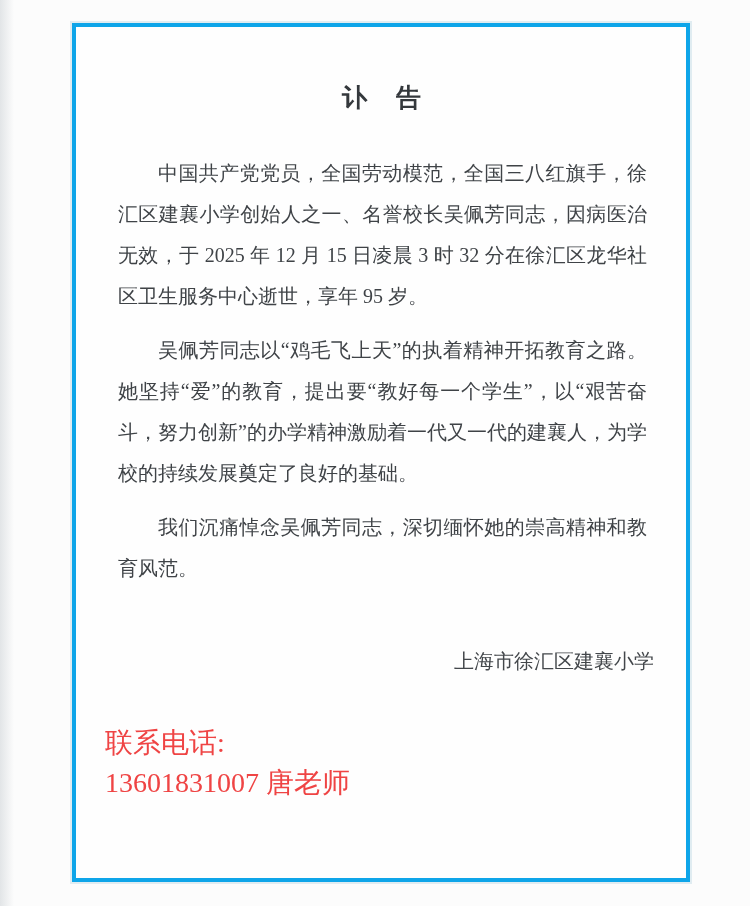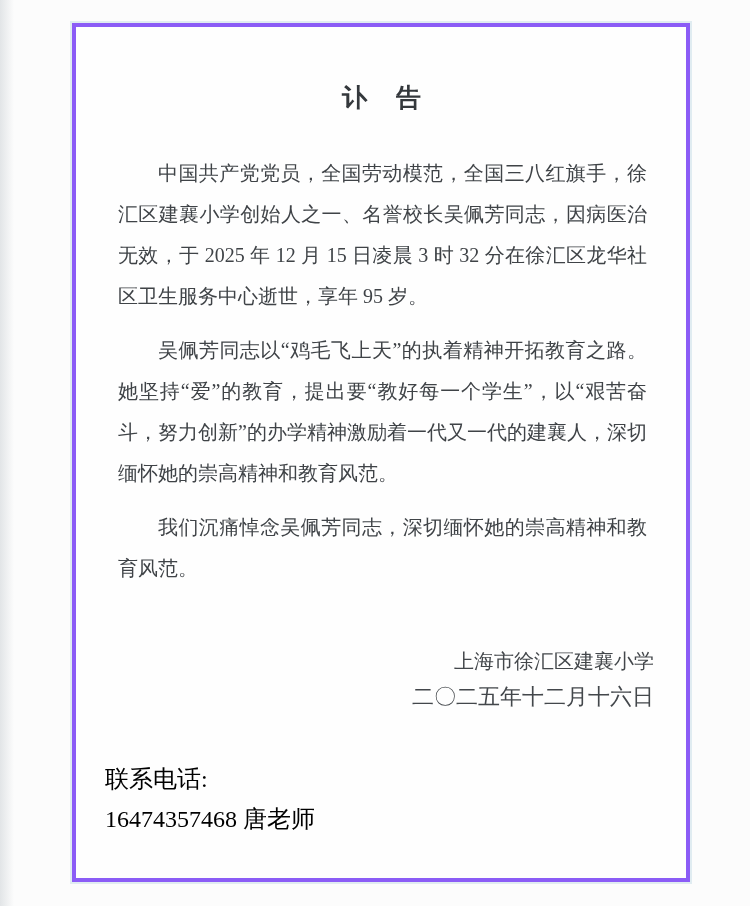--- a/index.html
+++ b/index.html
@@ -15,21 +15,21 @@
     position: absolute;
     left: 0; top: 0;
     width: 14px; height: 100%;
     background: linear-gradient(90deg, #e2e5e7, rgba(255,255,255,0));
   }
   .page-frame {
     position: absolute;
     left: 72px; top: 23px;
     width: 618px; height: 859px;
     box-sizing: border-box;
-    border: 4px solid #8b5cf6;
+    border: 4px solid #0ea5e9;
     background: #fefefe;
     box-shadow: 0 0 0 2px rgba(173, 205, 220, 0.35);
   }
   .content {
     box-sizing: border-box;
     height: 100%;
     padding: 56px 26px 0 29px;
     color: #3f4347;
   }
   .title {
@@ -52,45 +52,44 @@
   }
   .sig {
     margin-top: 54px;
     text-align: right;
     padding-right: 6px;
   }
   .sig-org  { font-size: 20px; line-height: 36px; color: #43474b; }
   .sig-date { font-size: 22px; line-height: 36px; color: #43474b; }
   .contact {
     margin-top: 44px;
-    font-size: 24px;
+    font-size: 28px;
     line-height: 40px;
-    color: #000000;
+    color: #ef4444;
   }
 </style>
 </head>
 <body>
 
 <div class="edge-shade"></div>
 
 <div class="page-frame">
   <div class="content">
 
     <div class="title">讣　告</div>
 
     <div class="body-text">
       <p>中国共产党党员，全国劳动模范，全国三八红旗手，徐汇区建襄小学创始人之一、名誉校长吴佩芳同志，因病医治无效，于 2025 年 12 月 15 日凌晨 3 时 32 分在徐汇区龙华社区卫生服务中心逝世，享年 95 岁。</p>
-      <p>吴佩芳同志以“鸡毛飞上天”的执着精神开拓教育之路。她坚持“爱”的教育，提出要“教好每一个学生”，以“艰苦奋斗，努力创新”的办学精神激励着一代又一代的建襄人，深切缅怀她的崇高精神和教育风范。</p>
+      <p>吴佩芳同志以“鸡毛飞上天”的执着精神开拓教育之路。她坚持“爱”的教育，提出要“教好每一个学生”，以“艰苦奋斗，努力创新”的办学精神激励着一代又一代的建襄人，为学校的持续发展奠定了良好的基础。</p>
       <p>我们沉痛悼念吴佩芳同志，深切缅怀她的崇高精神和教育风范。</p>
     </div>
 
     <div class="sig">
       <div class="sig-org">上海市徐汇区建襄小学</div>
-      <div class="sig-date">二〇二五年十二月十六日</div>
     </div>
 
     <div class="contact">
       <div>联系电话:</div>
-      <div>16474357468 唐老师</div>
+      <div>13601831007 唐老师</div>
     </div>
 
   </div>
 </div>
 
 </body></html>

